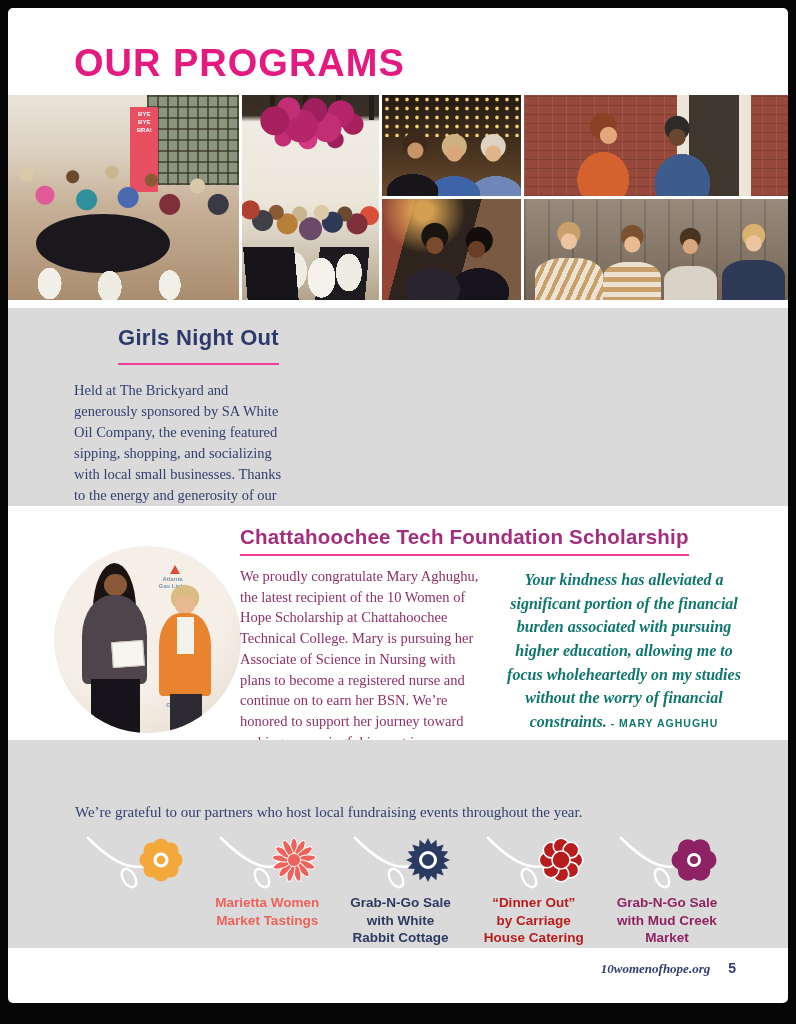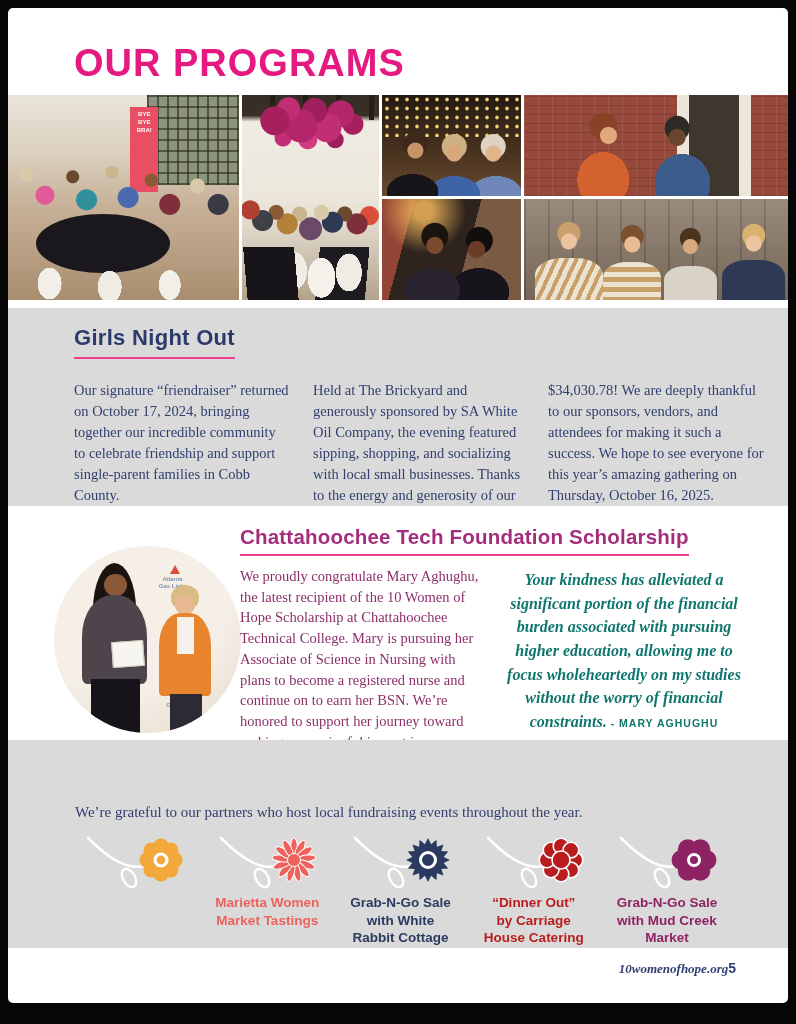--- a/index.html
+++ b/index.html
@@ -22,21 +22,21 @@
   .phD{background-color:#96493a;background-image:repeating-linear-gradient(0deg,rgba(0,0,0,.14) 0 1.5px,transparent 1.5px 9px),repeating-linear-gradient(90deg,rgba(255,255,255,.09) 0 1px,transparent 1px 14px);}
   .phE{background-color:#857463;background-image:linear-gradient(180deg,rgba(255,255,255,.16),rgba(0,0,0,.12)),repeating-linear-gradient(90deg,rgba(0,0,0,.18) 0 2px,transparent 2px 24px);}
 
   
   .panel{position:absolute;left:0;width:780px;background:#DBDADA;}
   .sec-gno{top:300px;height:198px;}
   .sec-fr{top:732px;height:208px;}
   .sec-sch{position:absolute;left:0;top:498px;width:780px;height:234px;background:#fff;}
 
   .h-navy{font-size:22px;font-weight:700;color:#2B3A6B;letter-spacing:.3px;display:inline-block;
-    border-bottom:2.5px solid #EF3F92;padding-bottom:6px;}
+    border-bottom:2.5px solid #EF3F92;padding-bottom:12px;margin-left:44px;}
   .h-mag{font-size:20.5px;font-weight:700;color:#A52D7D;letter-spacing:.2px;display:inline-block;
     border-bottom:2px solid #EF3F92;padding-bottom:5px;}
   .gno-cols{position:absolute;left:66px;top:72px;display:flex;gap:23px;}
   .gno-col{font-family:"Liberation Serif",serif;font-size:14.5px;line-height:1.45;color:#31406F;}
   .gno-c1{width:216px;}.gno-c2{width:212px;}.gno-c3{width:222px;}
 
   
   .circle-photo{position:absolute;left:46px;top:40px;width:187px;height:187px;border-radius:50%;overflow:hidden;
     background:radial-gradient(circle at 40% 28%,#f5efe7 0 55%,#e5d9ca 100%);}
   .sch-body{position:absolute;left:232px;top:60px;width:246px;font-family:"Liberation Serif",serif;
@@ -46,21 +46,21 @@
   .sch-quote .attr{font-family:"Liberation Sans",sans-serif;font-style:normal;font-size:10.5px;letter-spacing:1px;font-weight:700;}
 
   
   .fr-intro{position:absolute;left:67px;top:64px;font-family:"Liberation Serif",serif;font-size:15px;color:#31406F;}
   .partners{position:absolute;left:60px;top:92px;width:665px;display:flex;justify-content:space-between;}
   .partner{width:132px;display:flex;flex-direction:column;align-items:center;}
   .partner svg{width:104px;height:58px;}
   .plabel{margin-top:4px;font-size:13.5px;font-weight:700;line-height:1.3;text-align:center;white-space:pre-line;}
 
   
-  .footer{position:absolute;right:52px;top:952px;display:flex;align-items:baseline;}
+  .footer{position:absolute;right:52px;top:952px;display:flex;align-items:baseline;gap:18px;}
   .site{font-family:"Liberation Serif",serif;font-style:italic;font-weight:700;font-size:13px;color:#31406F;}
   .pageno{font-size:14px;font-weight:700;color:#31406F;}
 
   .banner-txt{color:#fff;font:700 6px/1.35 "Liberation Sans",sans-serif;text-align:center;white-space:pre-line;padding-top:3px;}
   .backdrop-txt{font:700 6px/1.15 "Liberation Sans",sans-serif;color:#7e93ad;text-align:center;white-space:pre-line;}
 </style>
 </head>
 <body>
 
 <div class="page">
@@ -177,23 +177,21 @@
         radial-gradient(circle at 87% 44%,#ecc5a0 0 7.5px,transparent 8.5px),
         radial-gradient(circle at 87% 36%,#d9b270 0 11px,transparent 12px);"></i>
     </div>
   </div>
 
   <div class="panel sec-gno">
     <div class="abs" style="left:66px;top:17px;">
       <span class="h-navy">Girls Night Out</span>
     </div>
     <div class="gno-cols">
-      <div class="gno-col gno-c1">Our signature “friendraiser” returned on October 17, 2024, bringing together our incredible community to celebrate friendship and support single-parent families in Cobb County.</div>
       <div class="gno-col gno-c2">Held at The Brickyard and generously sponsored by SA White Oil Company, the evening featured sipping, shopping, and socializing with local small businesses. Thanks to the energy and generosity of our guests, Girls Night Out raised</div>
-      <div class="gno-col gno-c3">$34,030.78! We are deeply thankful to our sponsors, vendors, and attendees for making it such a success. We hope to see everyone for this year’s amazing gathering on Thursday, October 16, 2025.</div>
     </div>
   </div>
 
   <div class="sec-sch">
     <div class="circle-photo">
       <i class="backdrop-txt" style="left:56%;top:16%;">Atlanta
 Gas Light</i>
       <i style="left:62%;top:10%;width:0;height:0;border-left:5px solid transparent;border-right:5px solid transparent;border-bottom:9px solid #d94f3a;"></i>
       <i class="backdrop-txt" style="left:60%;top:80%;">Atlanta
 Gas Light</i>

